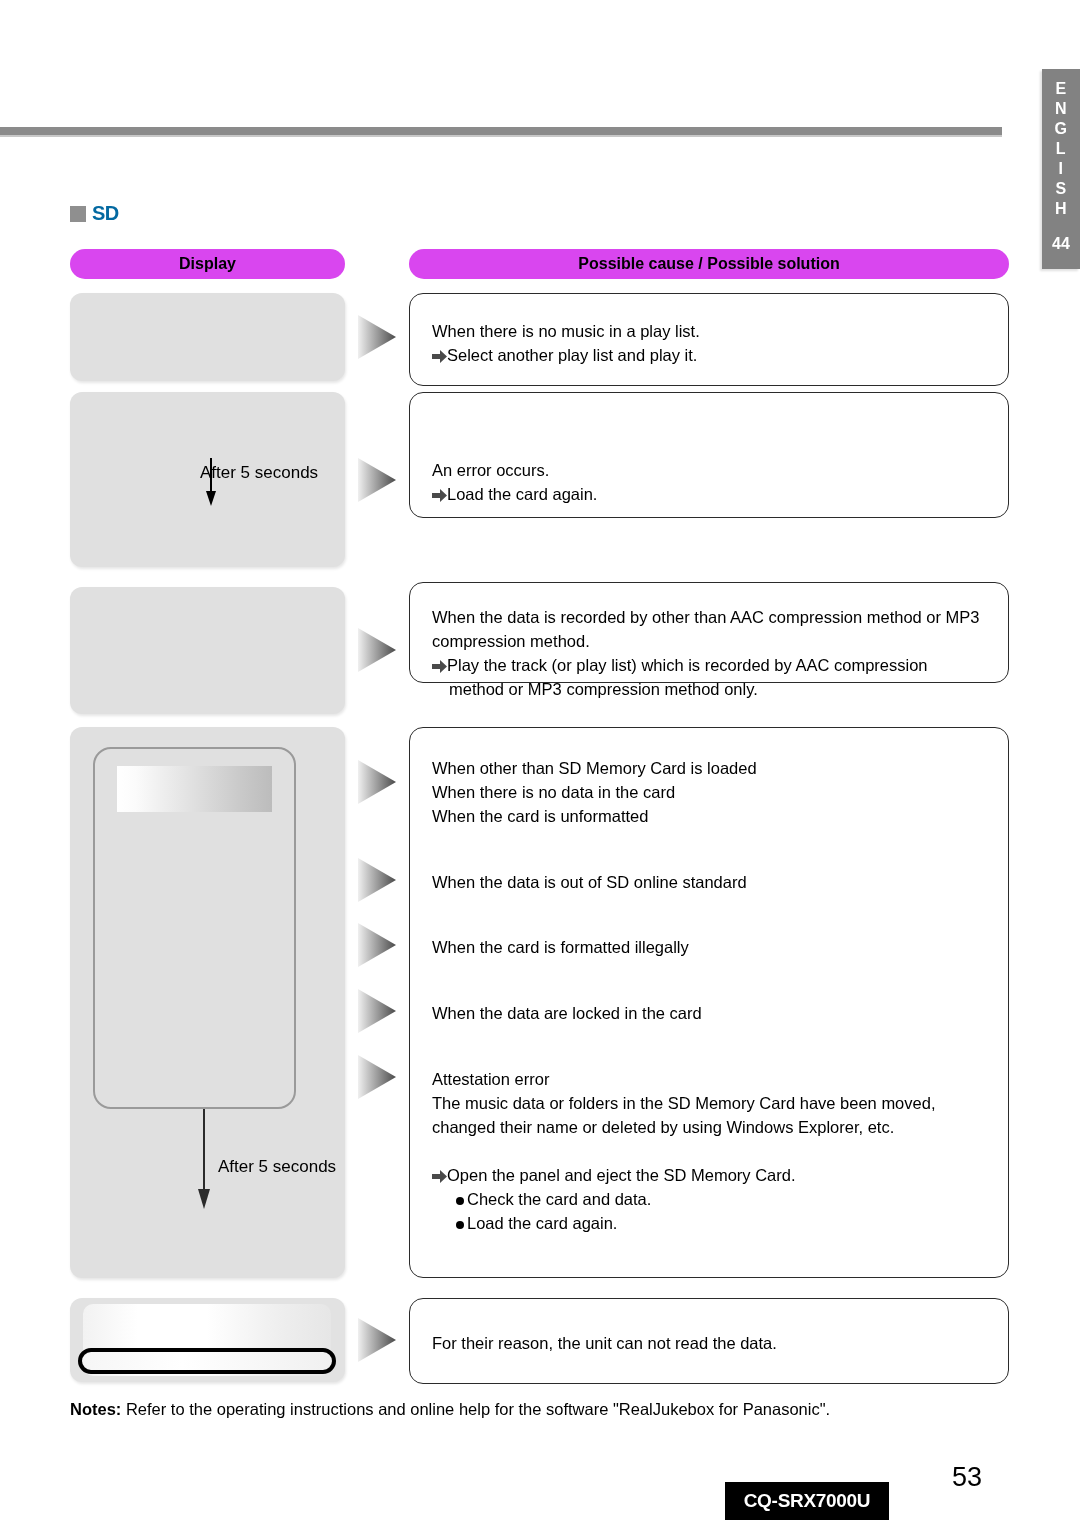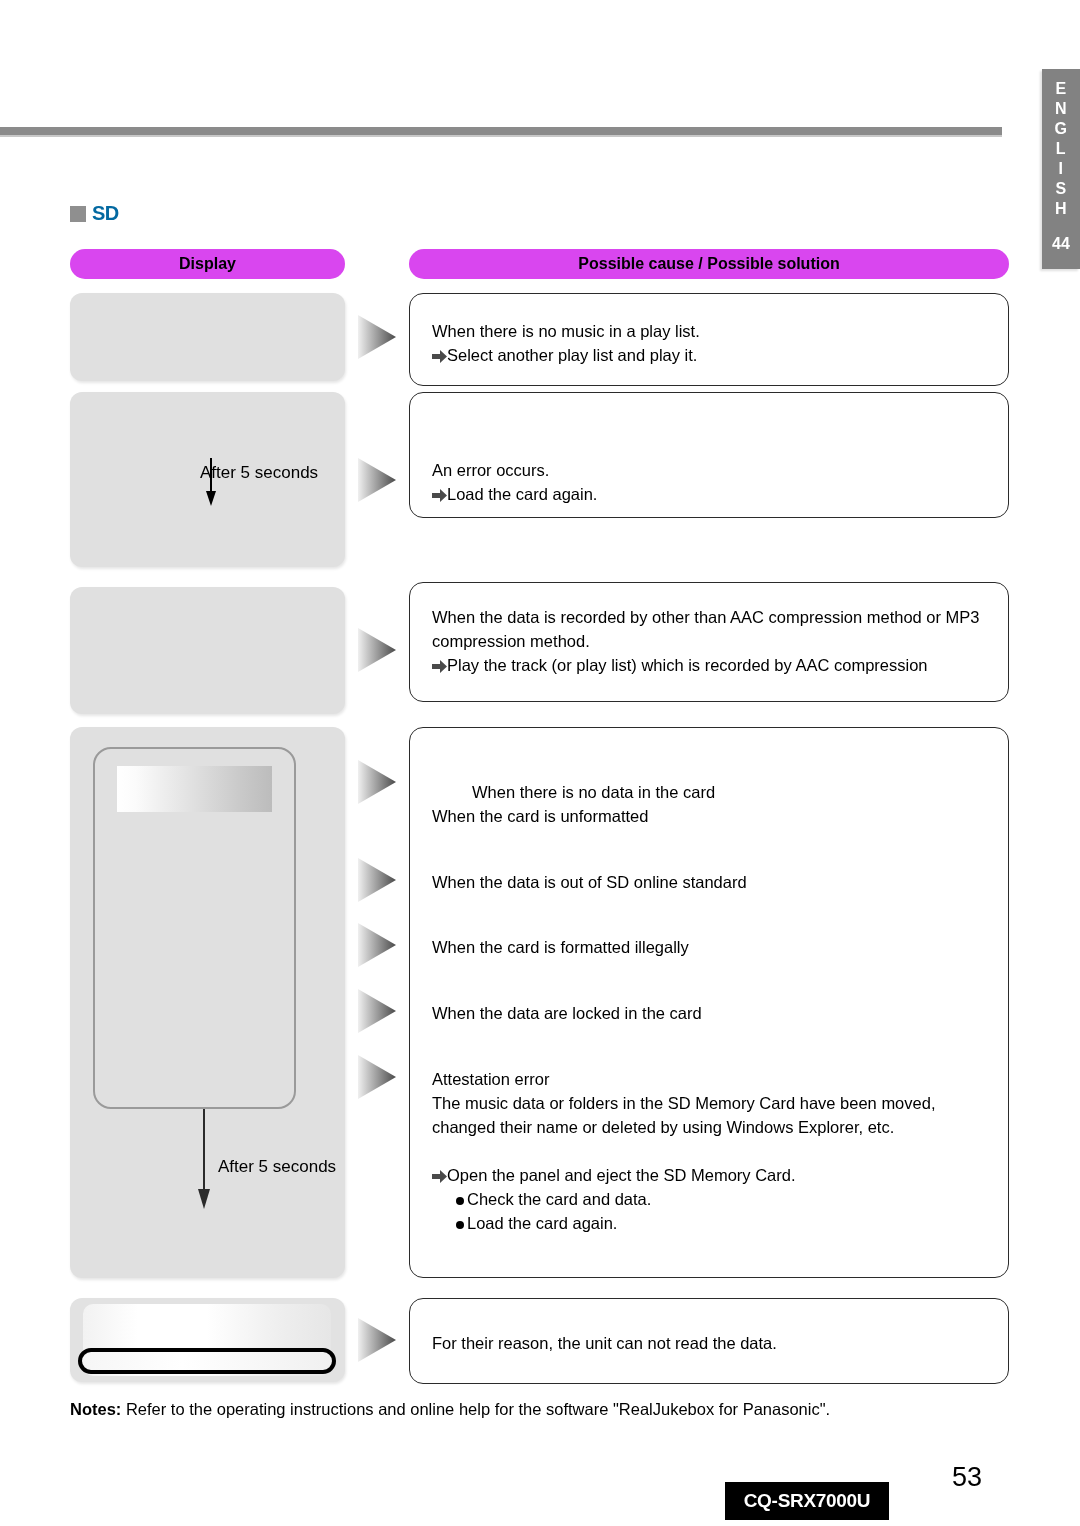--- a/index.html
+++ b/index.html
@@ -152,21 +152,21 @@
   .arrow-down-a {
     position: absolute;
     left: 205px;
     top: 458px;
     width: 12px;
     height: 48px;
   }
 
   
   .r3-disp  { top: 587px; height: 127px; }
-  .r3-cause { top: 582px; height: 120px; }
+  .r3-cause { top: 582px; height: 101px; }
   .r3-tri   { left: 358px; top: 628px; }
 
   
   .r4-disp  { top: 727px; height: 551px; }
   .r4-cause { top: 727px; height: 551px; }
 
   .device-outline {
     position: absolute;
     left: 23px;
     top: 20px;
@@ -363,20 +363,23 @@
       <span>When the data is recorded by other than AAC compression method or MP3</span>
     </div>
     <div class="cause-text" style="left:22px; top:46px;">
       <span>compression method.</span>
     </div>
     <div class="cause-text" style="left:22px; top:70px;">
       <svg class="ar" width="15" height="13" viewBox="0 0 15 13" style="vertical-align:-2px;">
         <polygon points="0,4 8,4 8,0 15,6.5 8,13 8,9 0,9" fill="#4a4a4a"></polygon>
       </svg><span>Play the track (or play list) which is recorded by AAC compression</span>
     </div>
+    <div class="cause-text" style="left:39px; top:94px;">
+      <span>method or MP3 compression method only.</span>
+    </div>
   </div>
 
   <div class="disp-cell r4-disp">
     <div class="device-outline">
       <div class="device-bar"></div>
     </div>
     <svg class="arrow-down-b" viewBox="0 0 14 100">
       <line x1="7" y1="0" x2="7" y2="84" stroke="#2b2b2b" stroke-width="2"></line>
       <polygon points="1,80 13,80 7,100" fill="#2b2b2b"></polygon>
     </svg>
@@ -424,21 +427,24 @@
         <linearGradient id="g45" x1="0" y1="0" x2="1" y2="0">
       <stop offset="0%" stop-color="#f0f0f0"></stop>
           <stop offset="100%" stop-color="#4a4a4a"></stop>
         </linearGradient>
       </defs>
     <polygon points="0,0 38,22 0,44" fill="url(#g45)"></polygon>
   </svg>
 
   <div class="cause-cell r4-cause">
 
-    <div class="cause-text" style="left:22px; top:52px;margin-left:40px;">
+    <div class="cause-text" style="left:22px; top:28px;">
+      <span>When other than SD Memory Card is loaded</span>
+    </div>
+    <div class="cause-text" style="left:22px; top:52px;">
       <span>When there is no data in the card</span>
     </div>
     <div class="cause-text" style="left:22px; top:76px;">
       <span>When the card is unformatted</span>
     </div>
 
     <div class="cause-text" style="left:22px; top:142px;">
       <span>When the data is out of SD online standard</span>
     </div>
 

